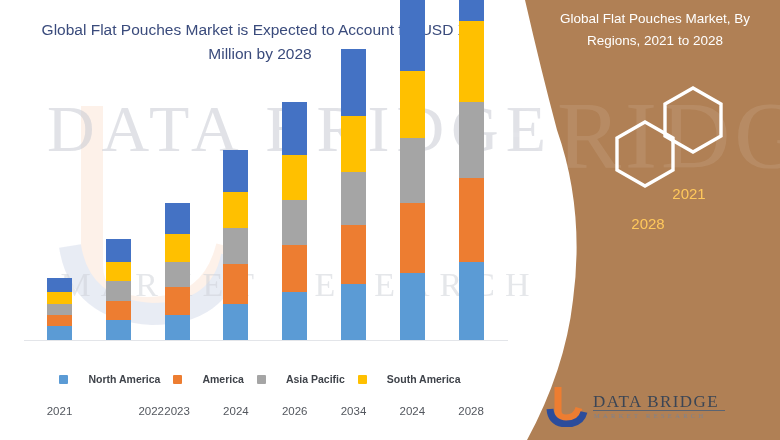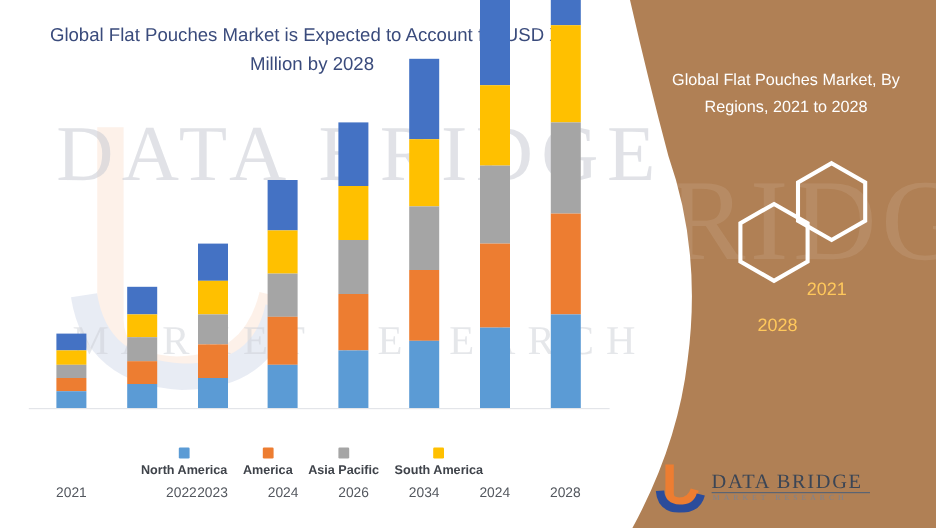--- a/index.html
+++ b/index.html
@@ -51,28 +51,28 @@
     position:absolute;top:0;width:60px;text-align:center;
     font-size:11.5px;color:#53575e;
   }
 
   
   .legend{
     position:absolute;left:0;top:373px;width:520px;
     display:flex;justify-content:center;align-items:center;
     gap:13px;flex-wrap:nowrap;
   }
-  .leg-item{display:flex;align-items:center;gap:4px;flex-direction:column;}
+  .leg-item{display:flex;align-items:center;gap:20px;}
   .leg-sw{width:9px;height:9px;display:inline-block;border-radius:1px;}
   .leg-lb{font-size:10.5px;color:#3f434a;font-weight:bold;white-space:nowrap;}
 
   
   .panel{position:absolute;left:495px;top:0;width:285px;height:440px;}
   .panel svg{position:absolute;left:0;top:0;}
-  .panel-inner{position:absolute;left:0;top:0;width:285px;height:360px;margin-top:48px;}
+  .panel-inner{position:absolute;left:0;top:0;width:285px;height:360px;}
 
   .panel-title{
     position:absolute;left:40px;top:8px;width:240px;
     text-align:center;color:#ffffff;
     font-size:13.5px;line-height:1.6;font-weight:400;
   }
   .panel-wm{
     position:absolute;left:-6px;top:88px;width:300px;
     color:#ffffff;opacity:.09;
     font-family:"Liberation Serif",serif;

